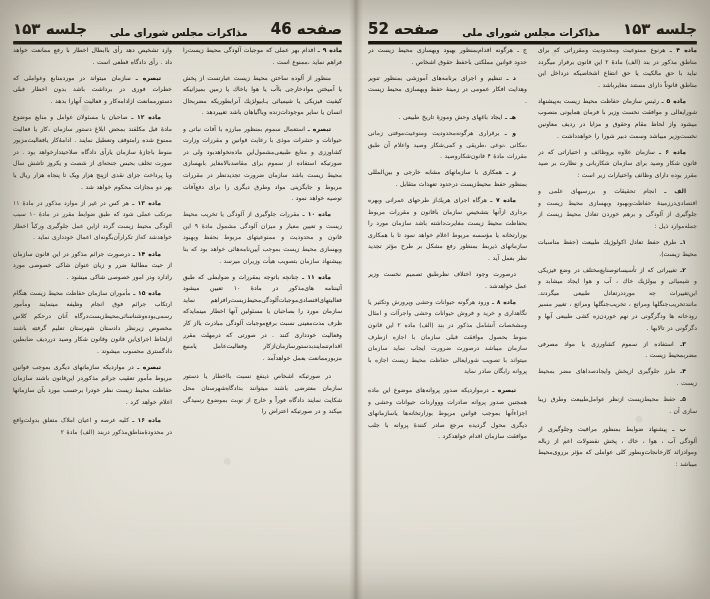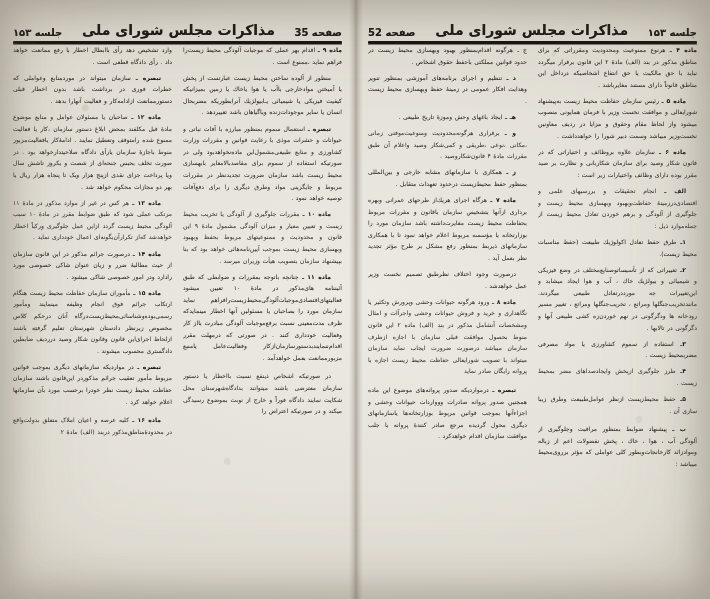--- a/index.html
+++ b/index.html
@@ -58,25 +58,25 @@
   .rule{
     position:absolute;left:0;right:0;bottom:0;height:3px;
     background:#17140f;
     border-radius:1px;
     filter:blur(.25px);
   }
   .rule::after{
     content:"";position:absolute;left:0;right:0;top:3px;height:1px;background:rgba(30,26,20,.5);
   }
   .hd{
-    font-size:10px;font-weight:bold;color:#1b1713;
+    font-size:15px;font-weight:bold;color:#1b1713;
     letter-spacing:.2px;white-space:nowrap;
     text-shadow:0 0 .6px rgba(40,34,26,.55);
   }
-  .hd.center{font-size:14px;}
+  .hd.center{font-size:10px;}
 
   
   .cols{
     display:flex;flex-direction:row;gap:11px;
     height:545px;
   }
   .col{
     flex:1 1 0;min-width:0;
     font-size:6.1px;line-height:11.6px;
     color:#191510;
@@ -96,21 +96,21 @@
   .blur{filter:blur(.14px);}
 </style>
 </head>
 <body>
 
 <div class="spread">
 
   <div class="page left">
     <div class="runhead">
       <div class="row">
-        <span class="hd">صفحه 35</span>
+        <span class="hd">صفحه 46</span>
         <span class="hd center">مذاکرات مجلس شورای ملی</span>
         <span class="hd">جلسه ۱۵۳</span>
       </div>
       <div class="rule"></div>
     </div>
 
     <div class="cols">
 
       <div class="col blur">
         <p class="noind"><span class="lbl">ماده ۹ ـ</span> <span>اقدام بهر عملی که موجبات آلودگی محیط زیست‌را فراهم نماید ،ممنوع است .</span></p>

